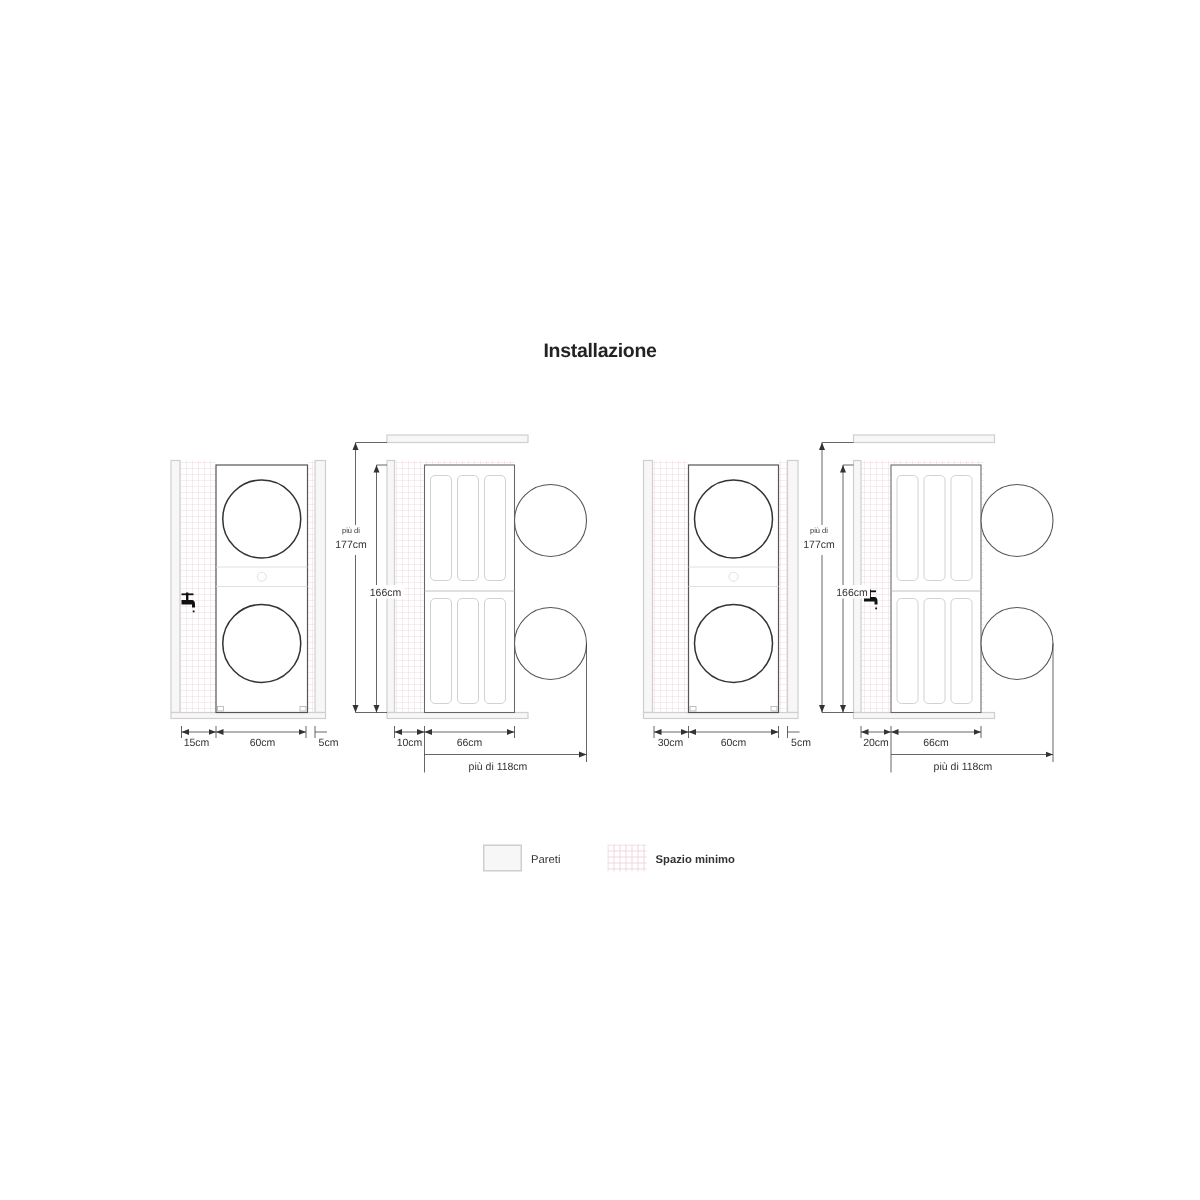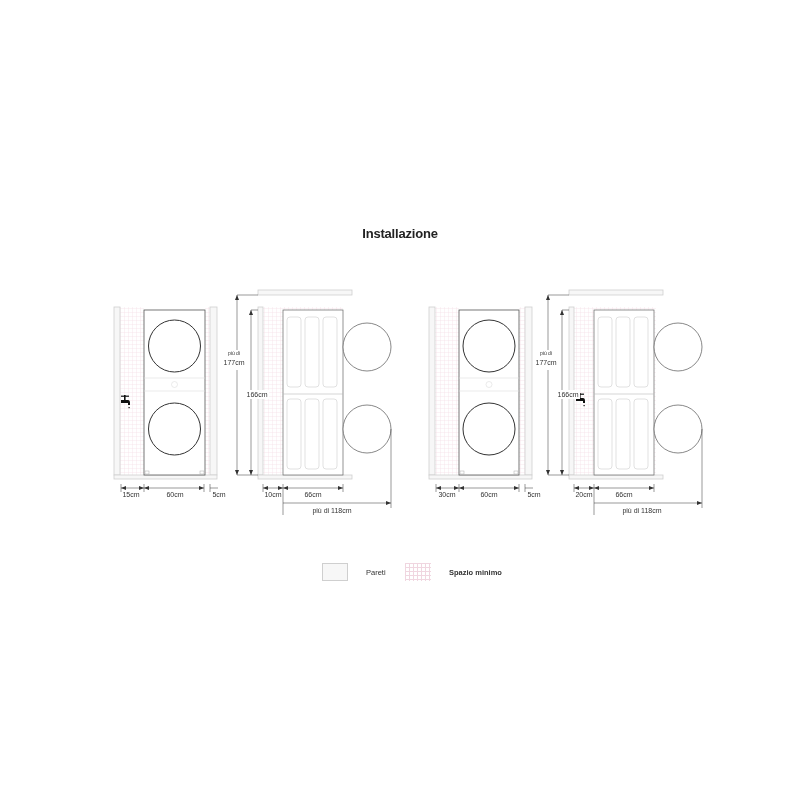--- a/index.html
+++ b/index.html
@@ -3,21 +3,21 @@
 <meta charset="utf-8">
 <style>
   html, body { margin: 0; padding: 0; background: #ffffff; }
   body { width: 800px; height: 800px; position: relative; overflow: hidden;
          font-family: "Liberation Sans", sans-serif; color: #222; }
   .title { position: absolute; left: 0; width: 800px; top: 226px; text-align: center;
            font-size: 13px; font-weight: bold; letter-spacing: -0.2px; color: #222; }
   svg { position: absolute; left: 0; top: 0; }
   .dim { font-family: "Liberation Sans", sans-serif; font-size: 7px; fill: #333; }
   .dim-sm { font-family: "Liberation Sans", sans-serif; font-size: 5px; fill: #333; }
-  .legend { position: absolute; top: 562px; height: 20px; display: flex; align-items: center; gap: 12px; }
+  .legend { position: absolute; top: 562px; height: 20px; display: flex; align-items: center; }
   .legend .swatch { width: 26px; height: 18px; box-sizing: border-box; margin-right: 6px; }
   .legend .label { font-size: 7.5px; color: #333; }
   .sw-wall { border: 1px solid #cfcfcf; background: #f7f7f7; }
   .sw-space { background-color: #fff;
     background-image: linear-gradient(#f0d6e0 1px, transparent 1px),
                       linear-gradient(90deg, #f0d6e0 1px, transparent 1px);
     background-size: 4px 4px; }
 </style>
 </head>
 <body>

